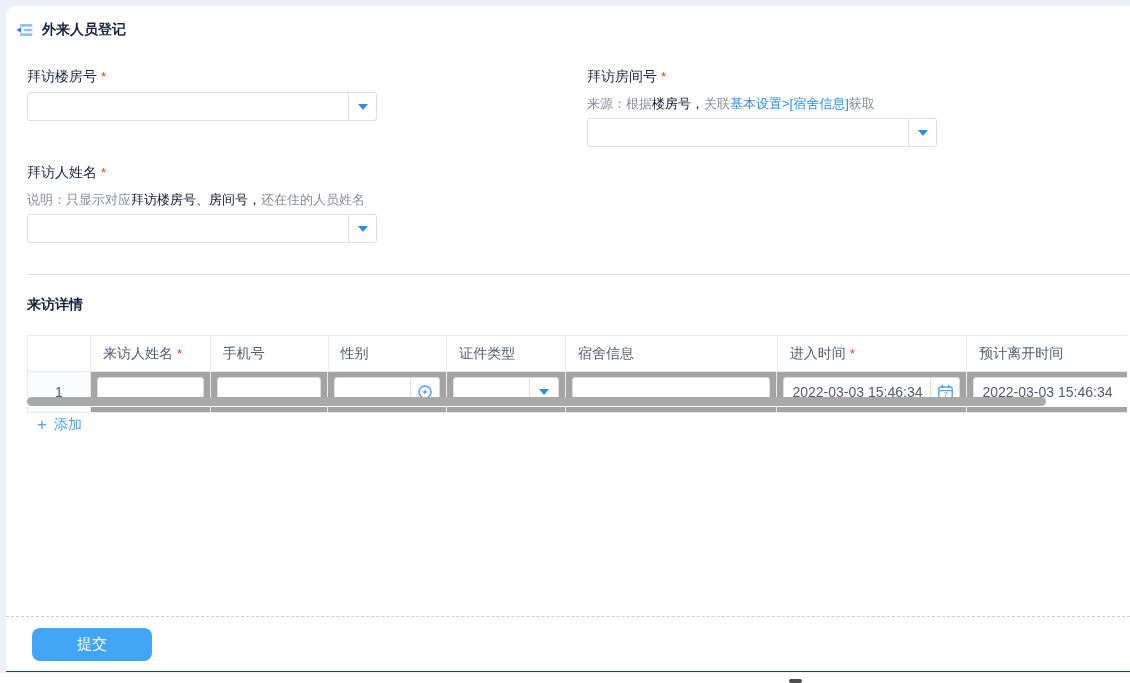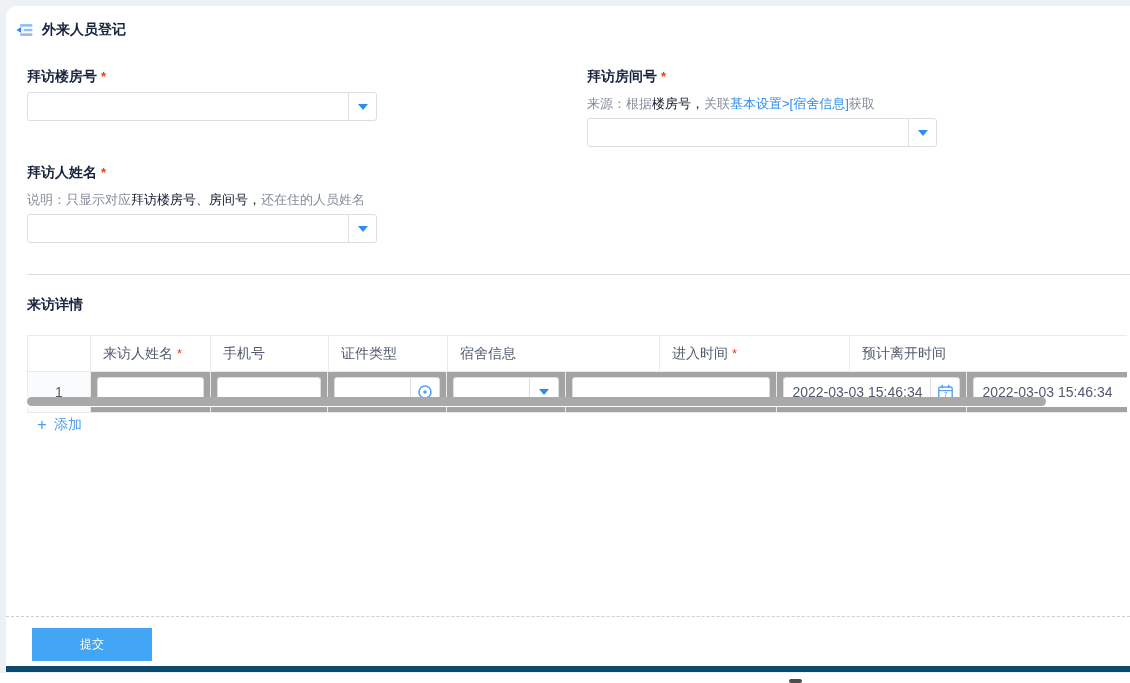--- a/index.html
+++ b/index.html
@@ -1,32 +1,32 @@
 <!DOCTYPE html>
 <html><head>
 <meta charset="utf-8">
 <style>
   * { margin:0; padding:0; box-sizing:border-box; }
   html,body { background:#fff; }
   body { font-family:"Liberation Sans","DejaVu Sans",sans-serif; }
   .frame { position:relative; width:1130px; height:683px; background:#edf0f5; overflow:hidden; }
   .card { position:absolute; left:6px; top:6px; width:1124px; height:666px; background:#fff;
-          border-radius:10px 0 0 0; border-bottom:6px solid #0c4a6e; }
+          border-radius:10px 0 0 0; border-bottom:1px solid #0c4a6e; }
   .bottom-strip { position:absolute; left:0; top:673px; width:1130px; height:10px; background:#fff; }
   .scroll-nub { position:absolute; left:789px; top:679px; width:13px; height:4px; background:#4d4d4d; border-radius:2px; }
 
   .page-header { position:absolute; left:10px; top:15px; display:flex; align-items:center; gap:9px; }
   .page-title { font-size:14px; font-weight:600; color:#17233d; }
   .hdr-icon { display:flex; cursor:pointer; }
 
   .field { position:absolute; width:350px; }
   .f-building { left:21px; top:62px; }
   .f-room { left:581px; top:62px; }
   .f-visitee { left:21px; top:158px; }
-  .f-label { font-size:14px; font-weight:700; color:#17233d; line-height:16px; }
+  .f-label { font-size:14px; font-weight:400; color:#17233d; line-height:16px; }
   .req { color:#ed4014; margin-left:4px; font-size:13px; }
   .f-hint { margin-top:12px; font-size:13px; color:#858c99; line-height:14px; white-space:nowrap; }
   .hint-link { color:#2d8cf0; cursor:pointer; }
   .hint-red { color:#0f172a; }
 
   .select { margin-top:7px; height:29px; border:1px solid #dcdee2; border-radius:3px; display:flex; background:#fff; cursor:pointer; }
   .select-value { flex:1; font-size:14px; color:#515a6e; line-height:27px; padding:0 8px; }
   .select-arrow { width:28px; border-left:1px solid #dcdee2; display:flex; align-items:center; justify-content:center; }
   .tri { width:0; height:0; border-left:5px solid transparent; border-right:5px solid transparent; border-top:6px solid #2d8cf0; }
 
@@ -57,21 +57,21 @@
 
   .hscroll { position:absolute; left:21px; top:391px; width:1100px; height:10px; background:#fff; }
   .hscroll-thumb { width:1019px; height:9px; background:#a9a9a9; border-radius:5px; cursor:pointer; }
 
   .add-link { position:absolute; left:31px; top:410px; display:flex; align-items:center; gap:7px;
               color:#4f9ef2; font-size:14px; cursor:pointer; text-decoration:none; }
   .plus { font-size:17px; line-height:16px; font-weight:400; }
 
   .dashed { position:absolute; left:0; top:610px; width:1124px; border-top:1px dashed #cfcfcf; }
   .submit-btn { position:absolute; left:26px; top:622px; width:120px; height:33px; background:#42a5f5;
-                color:#fff; border:none; border-radius:0; font-size:12px; cursor:pointer; }
+                color:#fff; border:none; border-radius:8px; font-size:15px; cursor:pointer; }
 </style>
 </head>
 <body>
 
 <div class="frame">
   <div class="card">
 
     <div class="page-header">
       <span class="hdr-icon">
         <svg width="17" height="16" viewBox="0 0 17 16">
@@ -123,20 +123,23 @@
     <div class="table-clip">
       <div class="tbl">
         <div class="tr tr-head">
           <div class="th c0"></div>
           <div class="th c1">
               <span>来访人姓名</span>
               <span class="req">*</span>
             </div>
           <div class="th c2">
               <span>手机号</span>
+            </div>
+          <div class="th c3">
+              <span>性别</span>
             </div>
           <div class="th c4">
               <span>证件类型</span>
             </div>
           <div class="th c5">
               <span>宿舍信息</span>
             </div>
           <div class="th c6">
               <span>进入时间</span>
               <span class="req">*</span>

